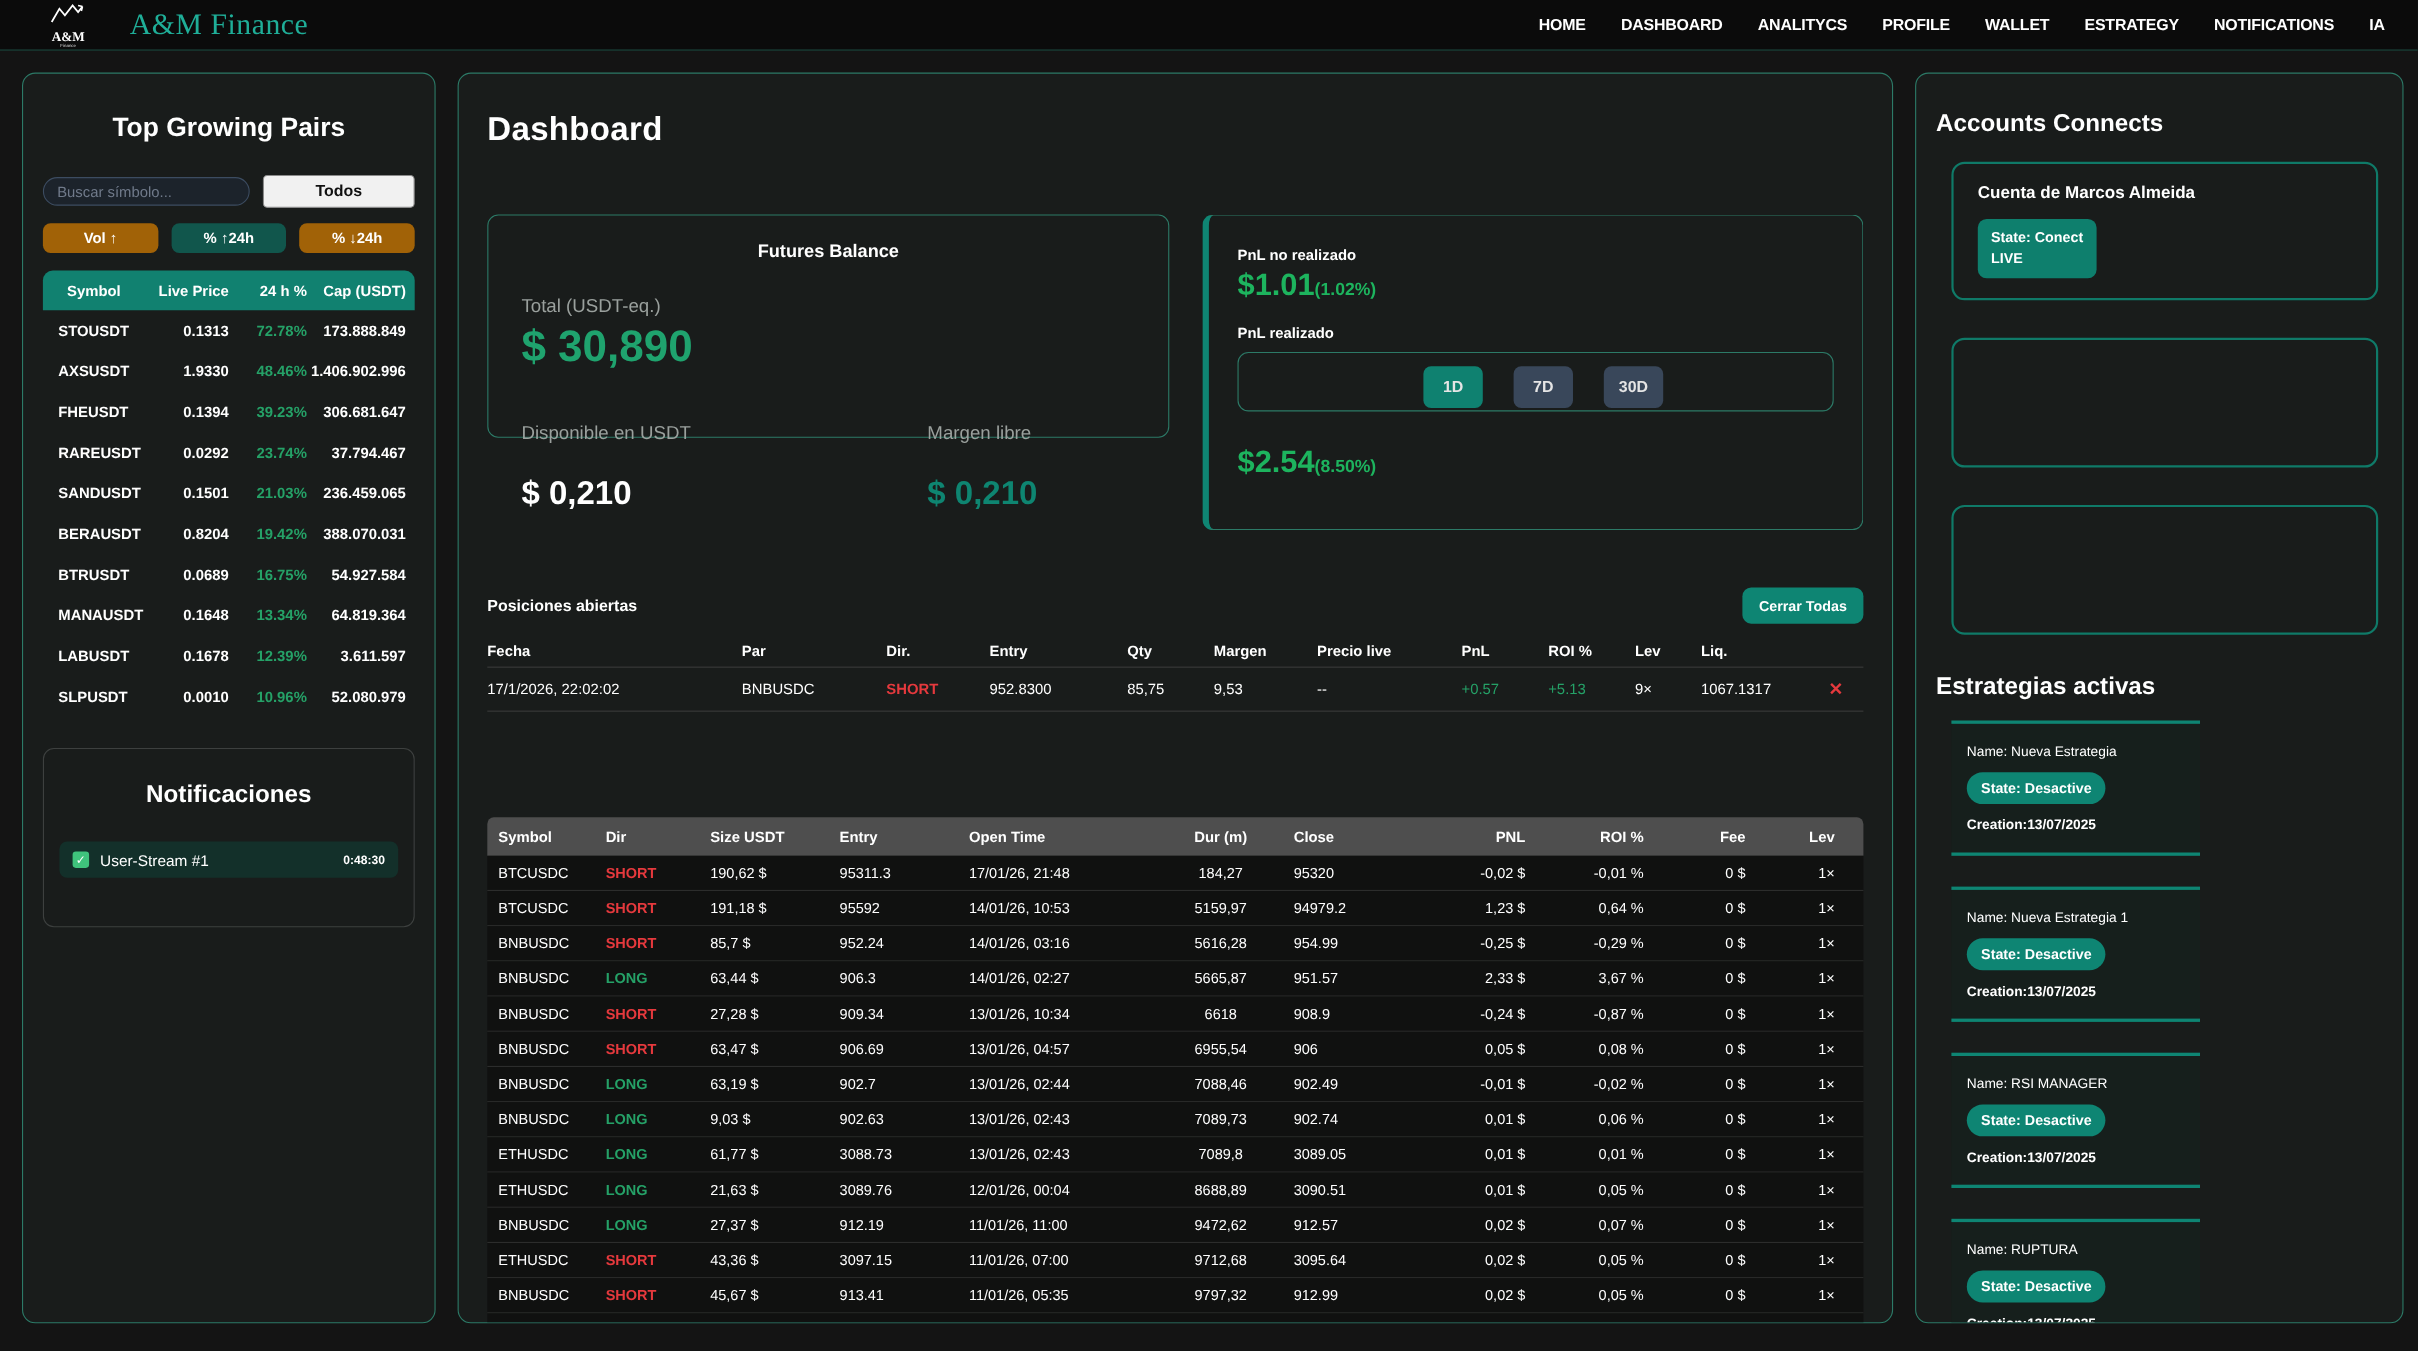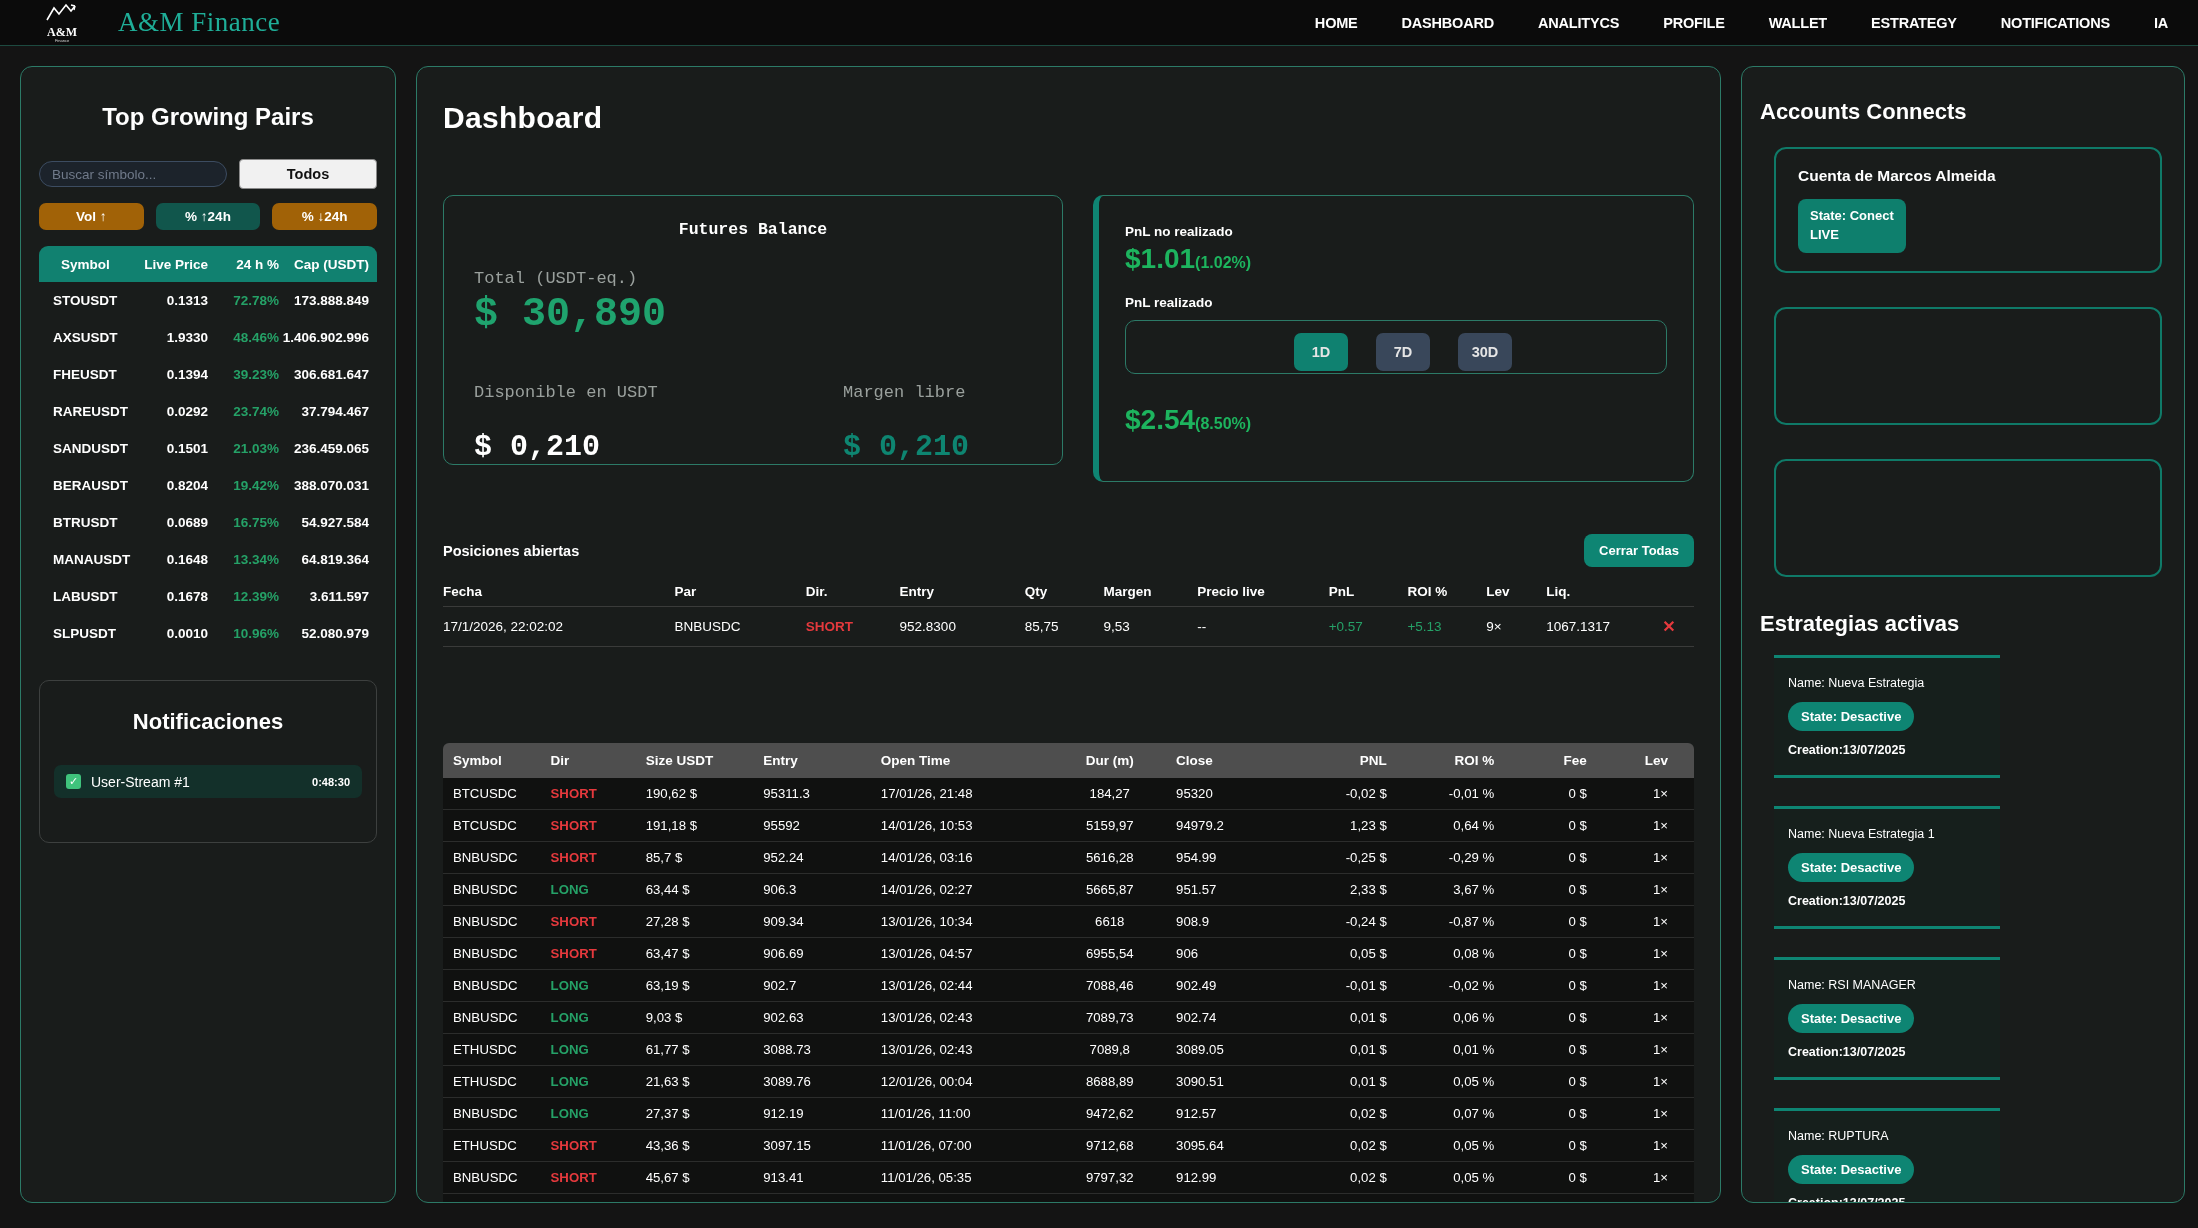--- a/index.html
+++ b/index.html
@@ -6,21 +6,21 @@
   html,body { width:2198px; height:1228px; overflow:hidden; background:#141414;
               font-family:"Liberation Sans", sans-serif; color:#fff; }
 
   
   .topnav { height:46px; background:#0b0b0b; border-bottom:1px solid #1d4a40;
             display:flex; align-items:center; padding:0 30px 0 46px; }
   .logo { display:flex; flex-direction:column; align-items:center; line-height:1; }
   .logo-amp { font-family:"Liberation Serif", serif; font-weight:bold; font-size:12px; color:#fff; margin-top:1px; }
   .logo-sub { font-size:4px; color:#ddd; margin-top:1px; }
   .brand { font-family:"Liberation Serif", serif; color:#1fae98; font-size:27px; margin-left:40px; letter-spacing:.5px; }
-  .navitems { margin-left:auto; display:flex; gap:44px; align-items:center;text-align:right; }
+  .navitems { margin-left:auto; display:flex; gap:32px; align-items:center;text-align:right; }
   .navitems a { color:#fff; text-decoration:none; font-weight:bold; font-size:14.5px; letter-spacing:-0.2px; cursor:pointer; }
 
   
   .content { display:flex; gap:20px; padding:20px 13px 13px 20px; }
   .panel { background:#191c1b; border:1px solid #2c7a67; border-radius:12px; height:1137px; overflow:hidden; }
   .left  { width:376px; padding:16px 18px; }
   .main  { width:1305px; padding:20px 26px; }
   .right { flex:1; padding:14px 18px; }
 
   
@@ -51,21 +51,21 @@
   .notif-title { text-align:center; font-size:22px; font-weight:bold; margin:14px 0 30px; }
   .notif-item { background:#13302a; border-radius:7px; height:33px; display:flex; align-items:center; padding:0 12px; cursor:pointer; }
   .checkbox { width:15px; height:15px; background:#3fc37c; border-radius:3px; display:flex; align-items:center;
               justify-content:center; font-size:11px; color:#fff; }
   .notif-label { margin-left:10px; font-size:14px; }
   .notif-time { margin-left:auto; font-size:11px; font-weight:bold; }
 
   
   .page-title { font-size:30px; font-weight:bold; margin:14px 0 0; letter-spacing:.3px; }
   .cards-row { display:flex; gap:30px; margin-top:60px; }
-  .fut-card { width:620px; height:270px; border:1px solid #2c7a67; border-radius:10px; padding:24px 30px;font-family:Liberation Mono, monospace; }
+  .fut-card { width:620px; height:203px; border:1px solid #2c7a67; border-radius:10px; padding:24px 30px; }
   .fut-title { text-align:center; font-weight:bold; font-size:16.5px; }
   .lbl-gray { color:#9aa09d; font-size:17px; }
   .fut-total-val { color:#1fa36e; font-size:40px; font-weight:bold; margin-top:4px; }
   .fut-grid { display:flex; margin-top:46px; }
   .fut-col { width:50%; }
   .fut-col .val-white { color:#fff; font-size:30px; font-weight:bold; margin-top:28px; }
   .fut-col .val-teal  { color:#0e8571; font-size:30px; font-weight:bold; margin-top:28px; }
   .fut-col:nth-child(2) { padding-left:90px; }
 
   .pnl-card { flex:1; height:287px; border:1px solid #2c7a67; border-left:6px solid #0f8573; border-radius:10px; padding:20px 26px; }

